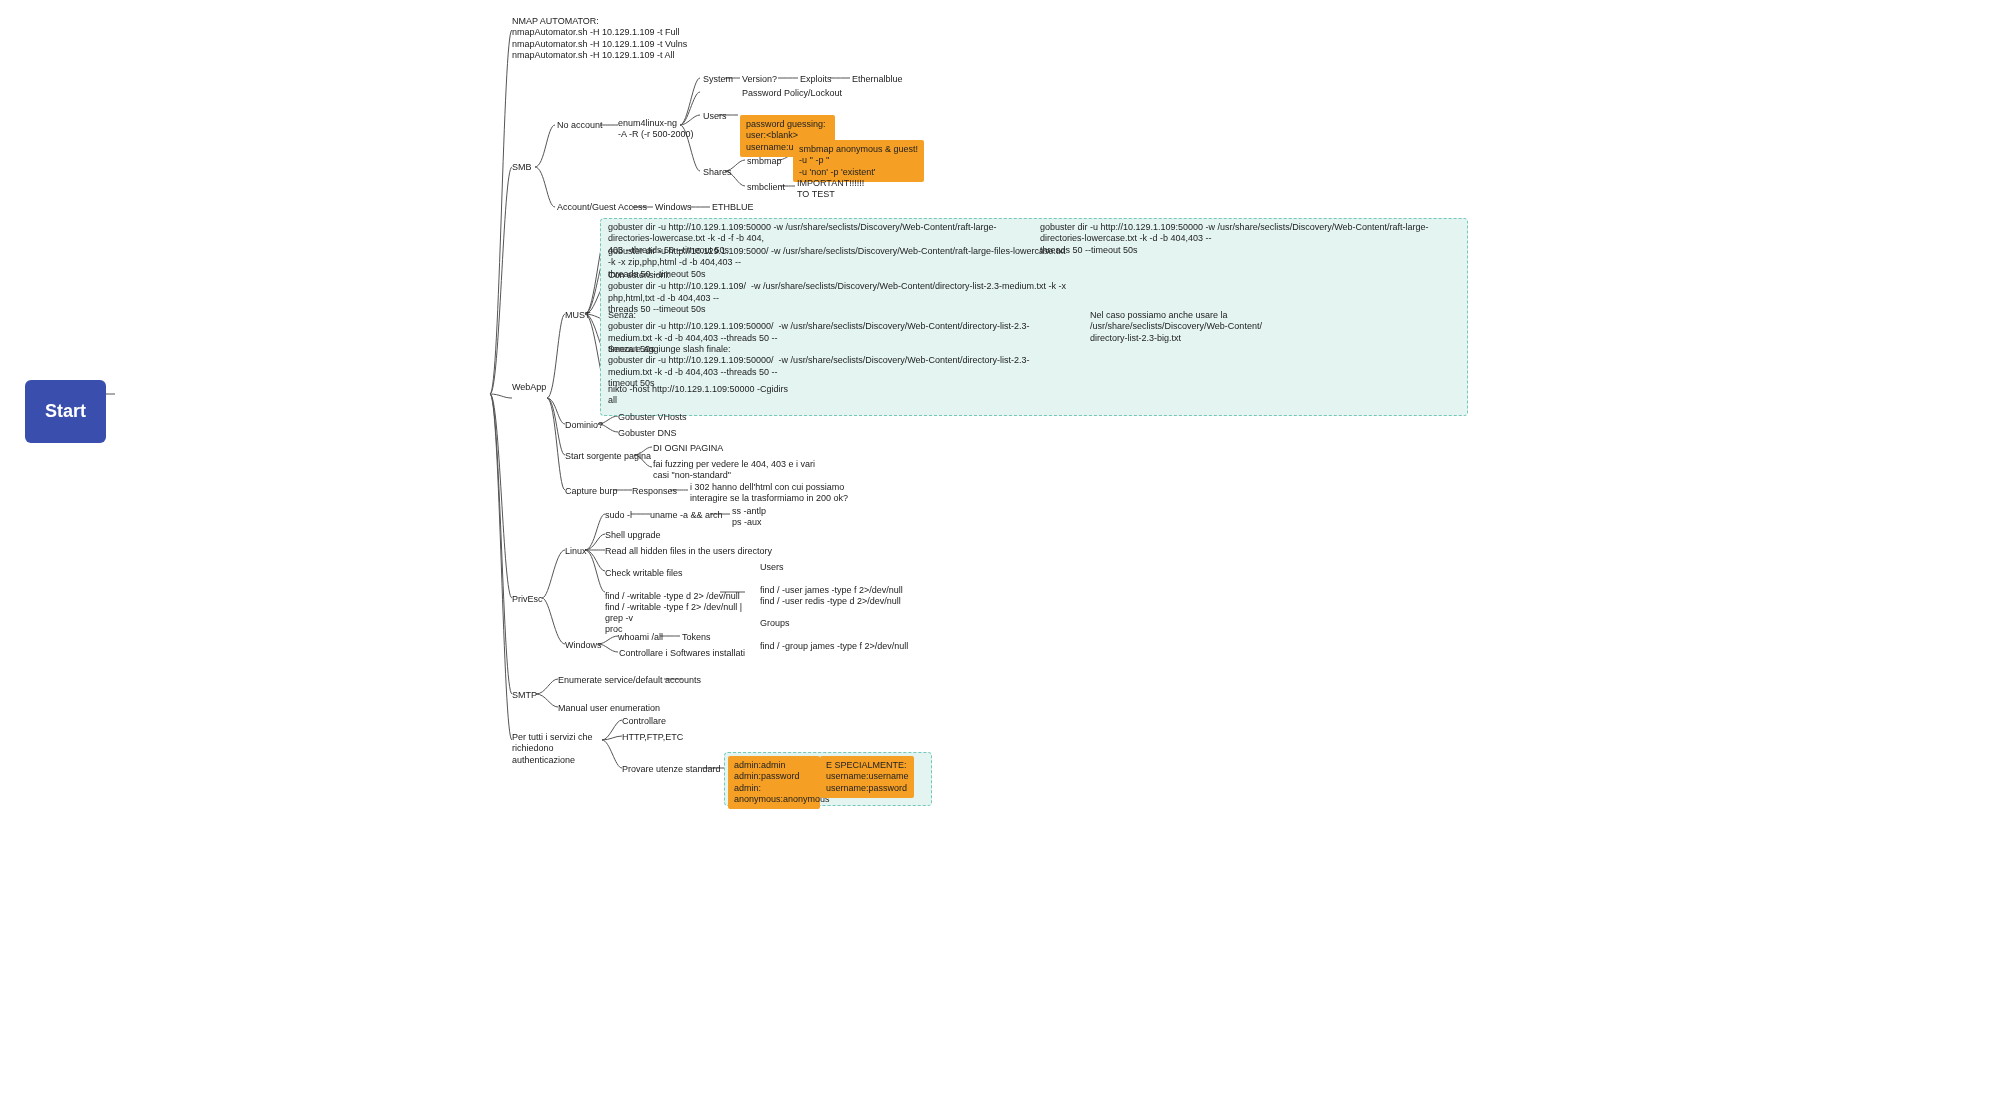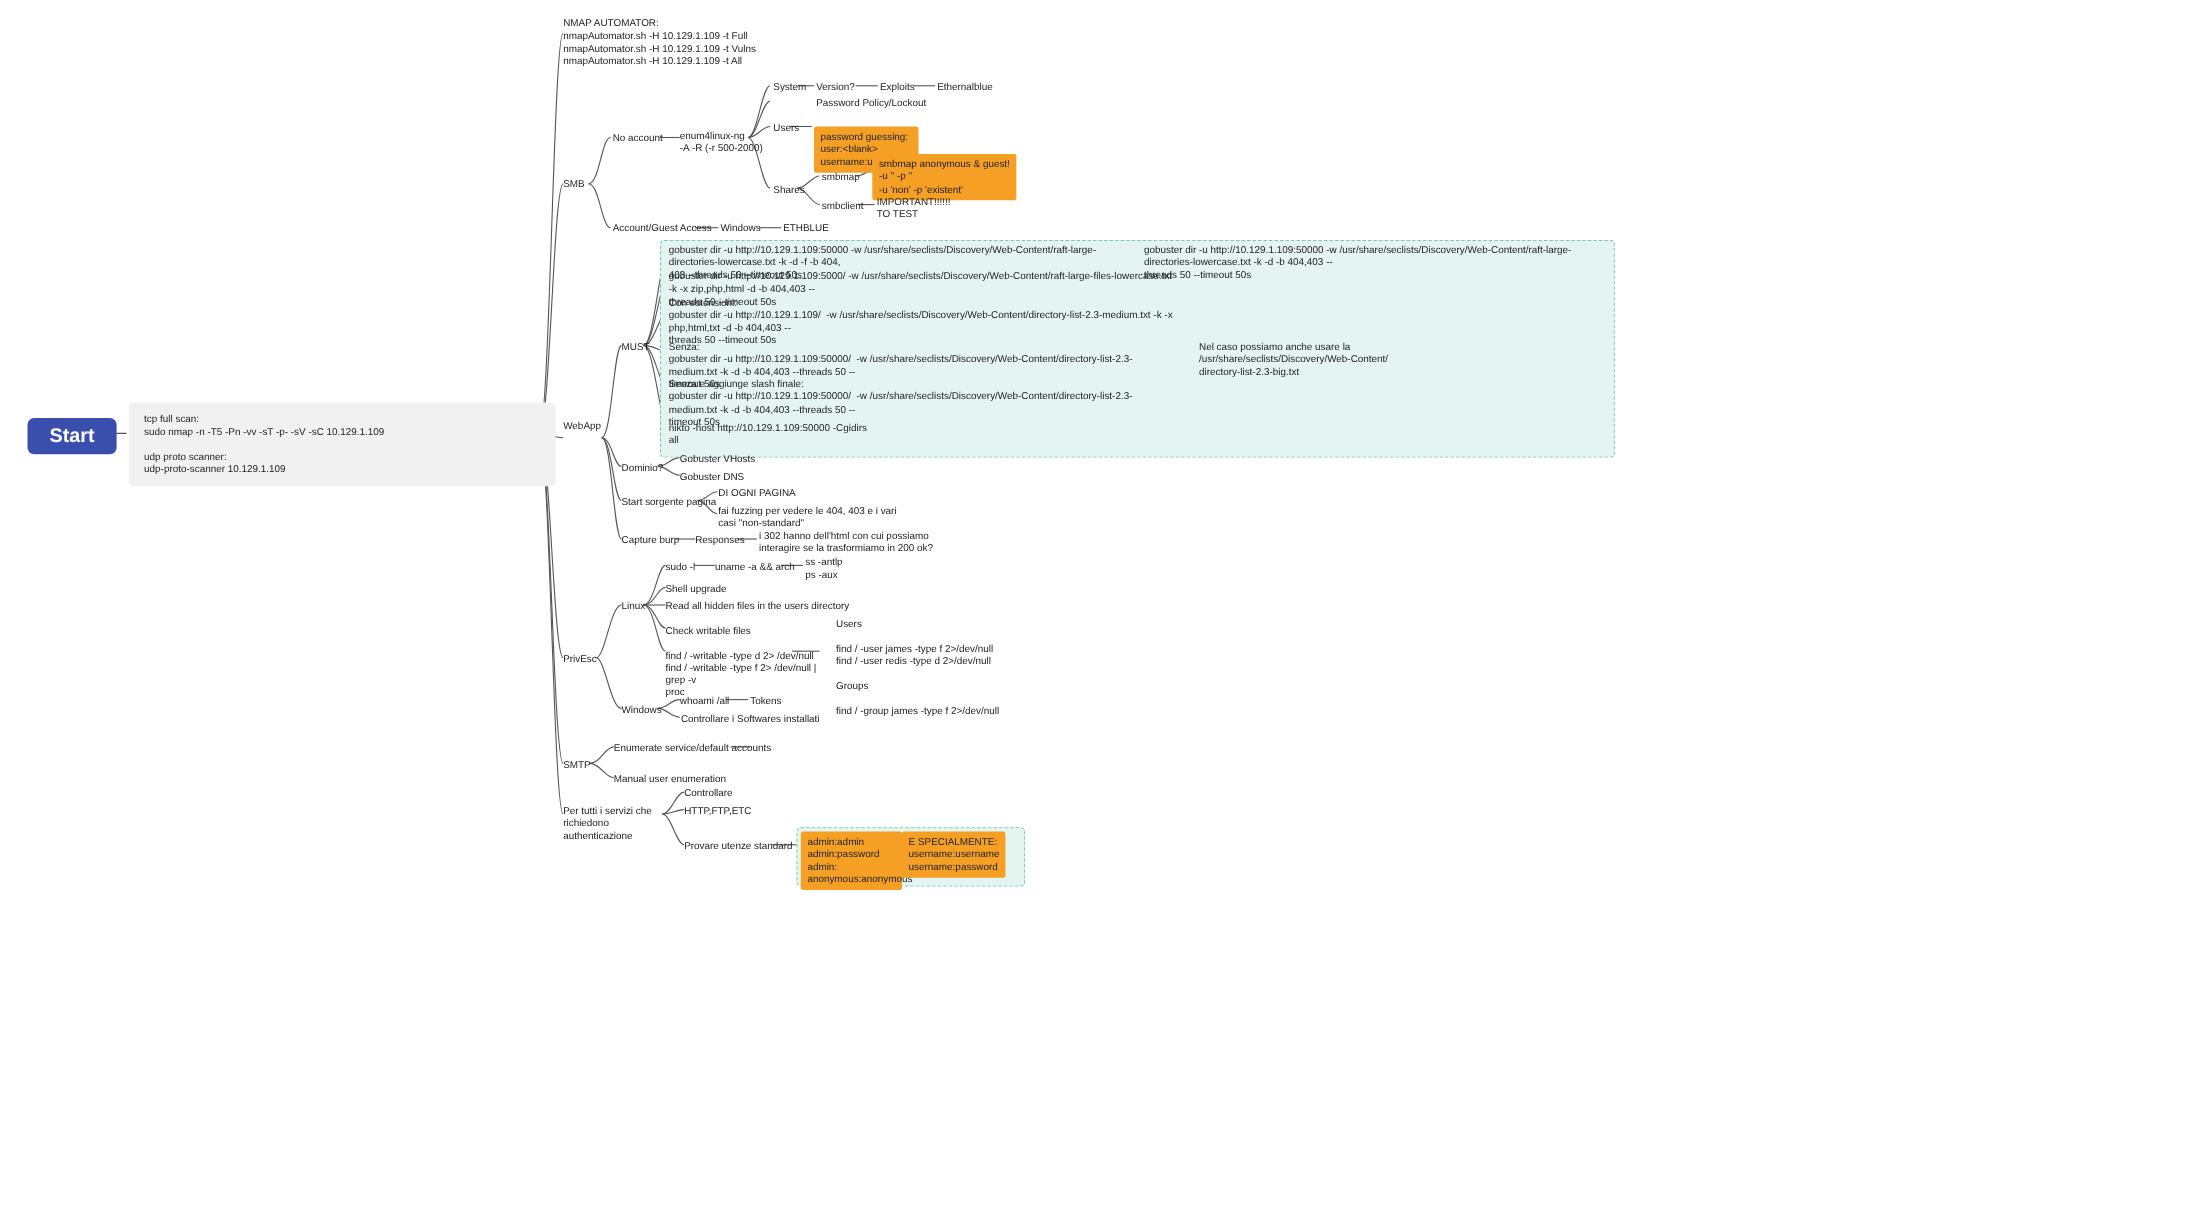--- a/index.html
+++ b/index.html
@@ -1,18 +1,18 @@
 <!DOCTYPE html>
 <html><head>
 <meta charset="utf-8">
 <style>
 html,body{margin:0;padding:0;background:#fff;font-family:-apple-system,BlinkMacSystemFont,'Segoe UI',Arial,sans-serif;font-size:9px;color:#222}
 .canvas{position:relative;width:2000px;height:1099px}
 .node{position:absolute;white-space:pre-wrap;line-height:1.25}
-.start{background:#3a4fad;color:#fff;font-weight:bold;font-size:18px;padding:5px 20px;border-radius:6px}
+.start{background:#3a4fad;color:#fff;font-weight:bold;font-size:18px;padding:20px 20px;border-radius:6px}
 .box{background:#f1f1f1;padding:10px 14px;border-radius:4px}
 .orange{background:#f59f24;padding:4px 6px;border-radius:2px}
 .teal{border:1.5px dashed #74c7b9;background:#e3f4f1;padding:6px 8px;border-radius:4px}
 svg{position:absolute;top:0;left:0;overflow:visible}
 path{stroke:#555;stroke-width:1;fill:none}
 </style>
 </head>
 <body>
 
 <div class="canvas">
@@ -75,25 +75,20 @@
 <path d="M664,679 C672,679 675,679 682,679"></path>
 <path d="M536,694 C546,694 550,707 558,707"></path>
 <path d="M490,394 C500,394 503,740 512,740"></path>
 <path d="M602,740 C610,740 615,720 622,720"></path>
 <path d="M602,740 C610,740 615,736 622,736"></path>
 <path d="M602,740 C610,740 615,768 622,768"></path>
 <path d="M702,768 C710,768 716,768 724,768"></path>
 </svg>
 
 <div class="node start" style="left:25px;top:380px">Start</div>
-<div class="node box" style="left:117px;top:366px;width:360px">tcp full scan:
-sudo nmap -n -T5 -Pn -vv -sT -p- -sV -sC 10.129.1.109
-
-udp proto scanner:
-udp-proto-scanner 10.129.1.109</div>
 <div class="node" style="left:512px;top:16px">NMAP AUTOMATOR:
 nmapAutomator.sh -H 10.129.1.109 -t Full
 nmapAutomator.sh -H 10.129.1.109 -t Vulns
 nmapAutomator.sh -H 10.129.1.109 -t All</div>
 <div class="node" style="left:512px;top:162px">SMB</div>
 <div class="node" style="left:557px;top:120px">No account</div>
 <div class="node" style="left:618px;top:118px">enum4linux-ng
 -A -R (-r 500-2000)</div>
 <div class="node" style="left:703px;top:74px">System</div>
 <div class="node" style="left:742px;top:74px">Version?</div>

